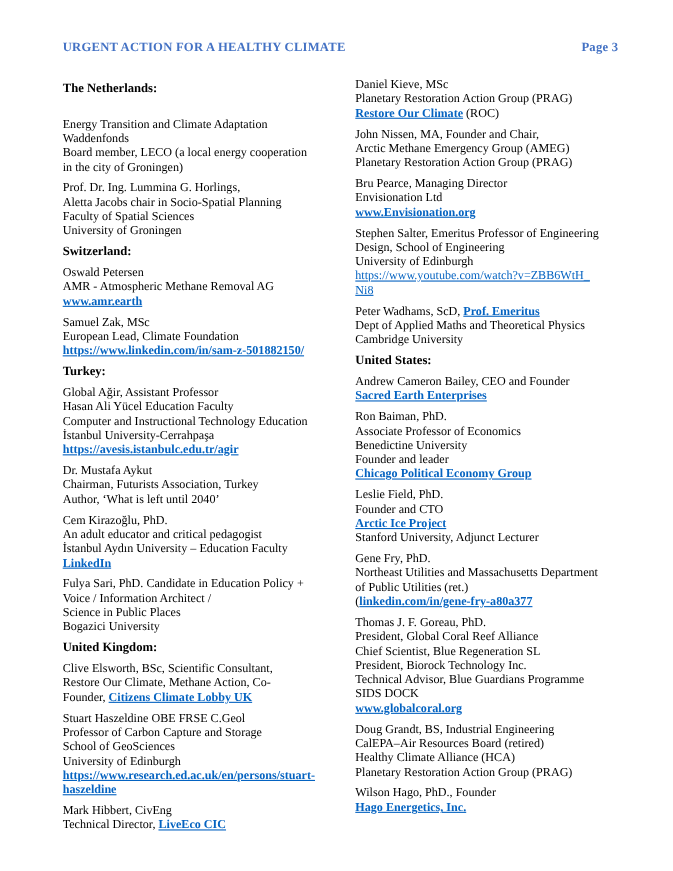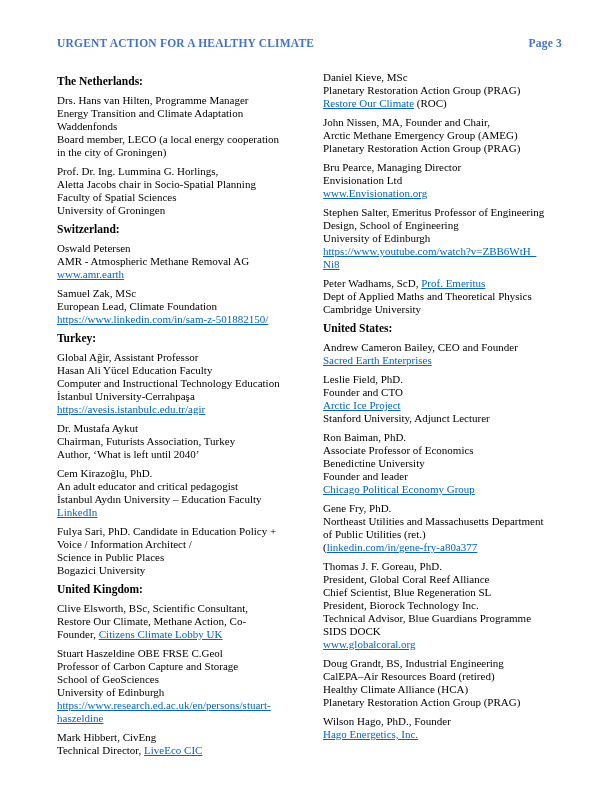--- a/index.html
+++ b/index.html
@@ -32,35 +32,36 @@
   .country-heading{
     font-size:11.5px;font-weight:700;color:var(--text-color);
     margin:4px 0 6px 0;line-height:13px;
   }
   p.entry{margin:0 0 6px 0;}
   .txt{color:var(--text-color);}
   a.link{
     color:var(--link-color);
     text-decoration:underline;
     cursor:pointer;
+    font-weight:bold;
   }
   a.link.bold{font-weight:400;}
 </style>
 </head>
 <body>
 
 <div class="page">
   <div class="page-header">
     <span>URGENT ACTION FOR A HEALTHY CLIMATE</span>
     <span>Page 3</span>
   </div>
   <div class="columns">
     <section class="col" id="col-left">
         <h3 class="country-heading">The Netherlands:</h3>
-        <p class="entry"><span class="txt">Drs. Hans van Hilten, Programme Manager</span><br><span class="txt">Energy Transition and Climate Adaptation</span><br><span class="txt">Waddenfonds</span><br><span class="txt">Board member, LECO (a local energy cooperation</span><br><span class="txt">in the city of Groningen)</span></p>
+        <p class="entry"><br><span class="txt">Energy Transition and Climate Adaptation</span><br><span class="txt">Waddenfonds</span><br><span class="txt">Board member, LECO (a local energy cooperation</span><br><span class="txt">in the city of Groningen)</span></p>
         <p class="entry"><span class="txt">Prof. Dr. Ing. Lummina G. Horlings,</span><br><span class="txt">Aletta Jacobs chair in Socio-Spatial Planning</span><br><span class="txt">Faculty of Spatial Sciences</span><br><span class="txt">University of Groningen</span></p>
         <h3 class="country-heading">Switzerland:</h3>
         <p class="entry"><span class="txt">Oswald Petersen</span><br><span class="txt">AMR - Atmospheric Methane Removal AG</span><br><a class="link">www.amr.earth</a></p>
         <p class="entry"><span class="txt">Samuel Zak, MSc</span><br><span class="txt">European Lead, Climate Foundation</span><br><a class="link">https://www.linkedin.com/in/sam-z-501882150/</a></p>
         <h3 class="country-heading">Turkey:</h3>
         <p class="entry"><span class="txt">Global Ağir, Assistant Professor</span><br><span class="txt">Hasan Ali Yücel Education Faculty</span><br><span class="txt">Computer and Instructional Technology Education</span><br><span class="txt">İstanbul University-Cerrahpaşa</span><br><a class="link">https://avesis.istanbulc.edu.tr/agir</a></p>
         <p class="entry"><span class="txt">Dr. Mustafa Aykut</span><br><span class="txt">Chairman, Futurists Association, Turkey</span><br><span class="txt">Author, ‘What is left until 2040’</span></p>
         <p class="entry"><span class="txt">Cem Kirazoğlu, PhD.</span><br><span class="txt">An adult educator and critical pedagogist</span><br><span class="txt">İstanbul Aydın University – Education Faculty</span><br><a class="link">LinkedIn</a></p>
         <p class="entry"><span class="txt">Fulya Sari, PhD. Candidate in Education Policy +</span><br><span class="txt">Voice / Information Architect /</span><br><span class="txt">Science in Public Places</span><br><span class="txt">Bogazici University</span></p>
         <h3 class="country-heading">United Kingdom:</h3>
@@ -69,21 +70,21 @@
         <p class="entry"><span class="txt">Mark Hibbert, CivEng</span><br><span class="txt">Technical Director, </span><a class="link">LiveEco CIC</a></p>
       </section>
     <section class="col" id="col-right">
         <p class="entry"><span class="txt">Daniel Kieve, MSc</span><br><span class="txt">Planetary Restoration Action Group (PRAG)</span><br><a class="link">Restore Our Climate</a><span class="txt"> (ROC)</span></p>
         <p class="entry"><span class="txt">John Nissen, MA, Founder and Chair,</span><br><span class="txt">Arctic Methane Emergency Group (AMEG)</span><br><span class="txt">Planetary Restoration Action Group (PRAG)</span></p>
         <p class="entry"><span class="txt">Bru Pearce, Managing Director</span><br><span class="txt">Envisionation Ltd</span><br><a class="link">www.Envisionation.org</a></p>
         <p class="entry"><span class="txt">Stephen Salter, Emeritus Professor of Engineering</span><br><span class="txt">Design, School of Engineering</span><br><span class="txt">University of Edinburgh</span><br><a class="link bold">https://www.youtube.com/watch?v=ZBB6WtH_</a><br><a class="link bold">Ni8</a></p>
         <p class="entry"><span class="txt">Peter Wadhams, ScD, </span><a class="link">Prof. Emeritus</a><br><span class="txt">Dept of Applied Maths and Theoretical Physics</span><br><span class="txt">Cambridge University</span></p>
         <h3 class="country-heading">United States:</h3>
         <p class="entry"><span class="txt">Andrew Cameron Bailey, CEO and Founder</span><br><a class="link">Sacred Earth Enterprises</a></p>
+        <p class="entry"><span class="txt">Ron Baiman, PhD.</span><br><span class="txt">Associate Professor of Economics</span><br><span class="txt">Benedictine University</span><br><span class="txt">Founder and leader</span><br><a class="link">Chicago Political Economy Group</a></p>
         <p class="entry"><span class="txt">Leslie Field, PhD.</span><br><span class="txt">Founder and CTO</span><br><a class="link">Arctic Ice Project</a><br><span class="txt">Stanford University, Adjunct Lecturer</span></p>
-        <p class="entry"><span class="txt">Ron Baiman, PhD.</span><br><span class="txt">Associate Professor of Economics</span><br><span class="txt">Benedictine University</span><br><span class="txt">Founder and leader</span><br><a class="link">Chicago Political Economy Group</a></p>
         <p class="entry"><span class="txt">Gene Fry, PhD.</span><br><span class="txt">Northeast Utilities and Massachusetts Department</span><br><span class="txt">of Public Utilities (ret.)</span><br><span class="txt">(</span><a class="link">linkedin.com/in/gene-fry-a80a377</a></p>
         <p class="entry"><span class="txt">Thomas J. F. Goreau, PhD.</span><br><span class="txt">President, Global Coral Reef Alliance</span><br><span class="txt">Chief Scientist, Blue Regeneration SL</span><br><span class="txt">President, Biorock Technology Inc.</span><br><span class="txt">Technical Advisor, Blue Guardians Programme</span><br><span class="txt">SIDS DOCK</span><br><a class="link">www.globalcoral.org</a></p>
         <p class="entry"><span class="txt">Doug Grandt, BS, Industrial Engineering</span><br><span class="txt">CalEPA–Air Resources Board (retired)</span><br><span class="txt">Healthy Climate Alliance (HCA)</span><br><span class="txt">Planetary Restoration Action Group (PRAG)</span></p>
         <p class="entry"><span class="txt">Wilson Hago, PhD., Founder</span><br><a class="link">Hago Energetics, Inc.</a></p>
       </section>
   </div>
 </div>
 
 </body></html>

